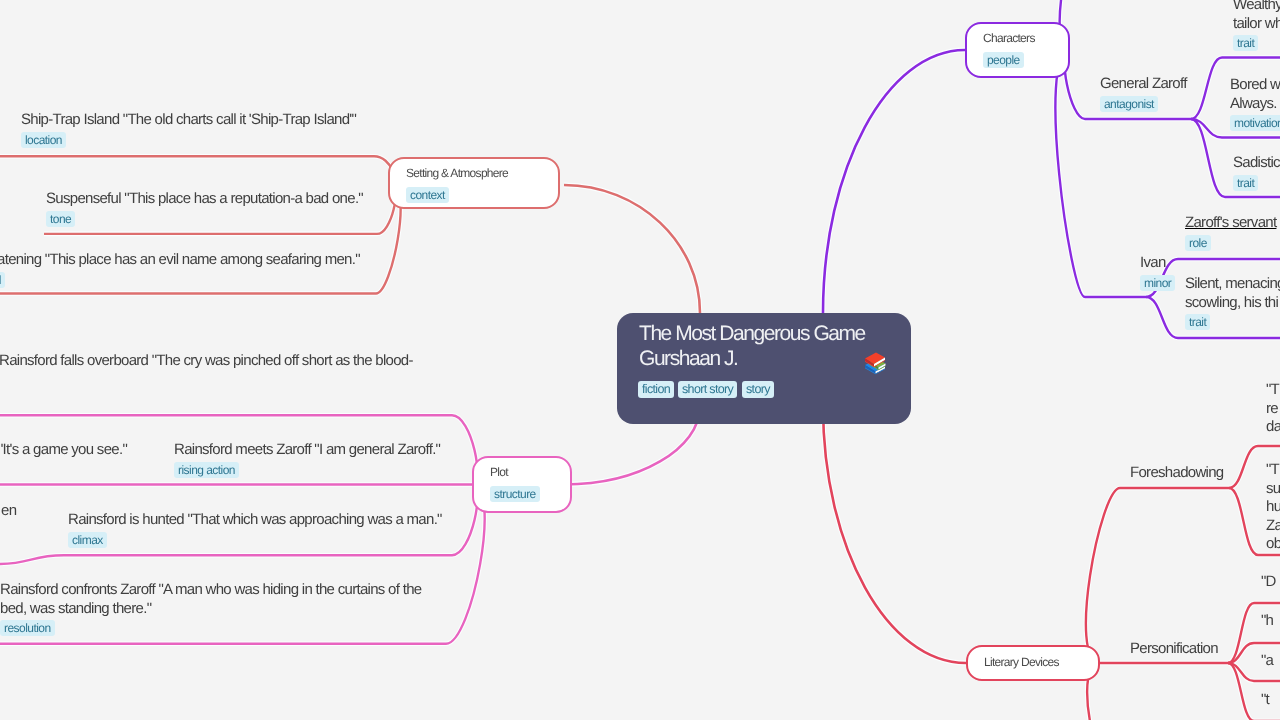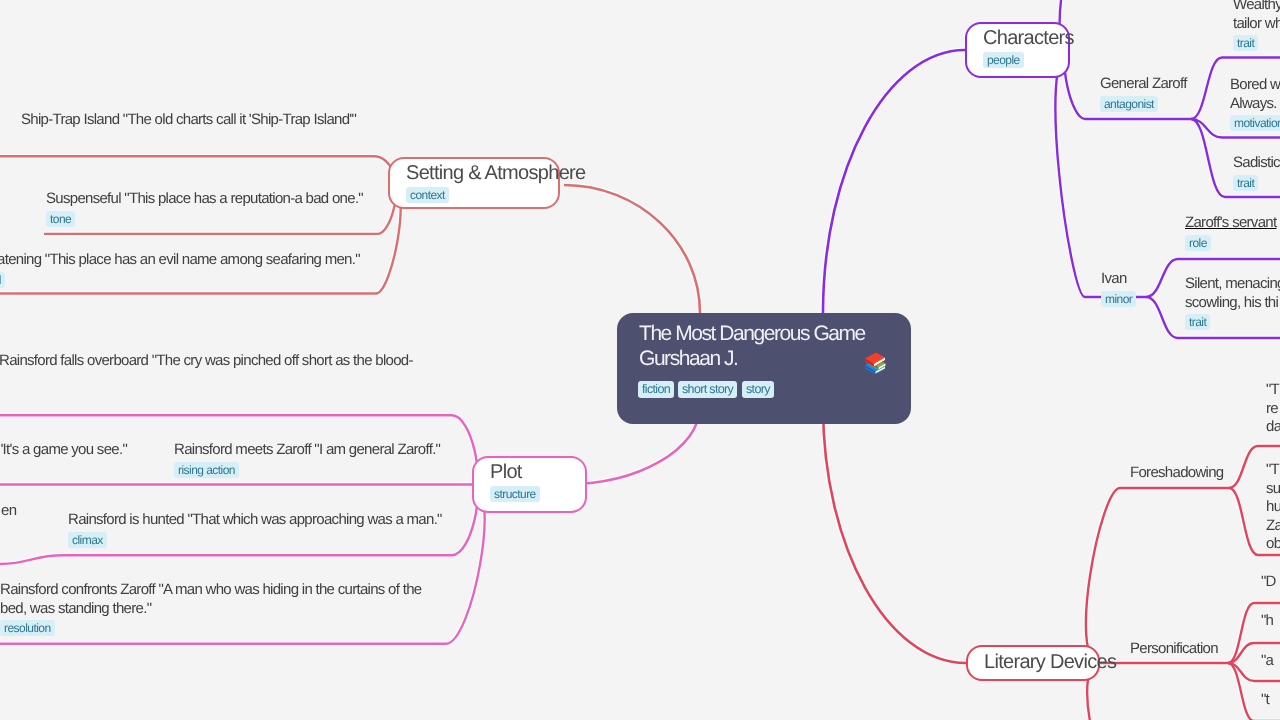--- a/index.html
+++ b/index.html
@@ -4,21 +4,21 @@
 <title>mindmap</title>
 <style>
 html,body{margin:0;padding:0;}
 body{width:1280px;height:720px;background:#f4f4f4;overflow:hidden;
      font-family:"Liberation Sans",sans-serif;
      -webkit-font-smoothing:antialiased;text-rendering:geometricPrecision;}
 #stage{position:relative;width:1280px;height:720px;background:#f4f4f4;overflow:hidden;}
 #links{position:absolute;left:0;top:0;width:1280px;height:720px;}
 .box{position:absolute;border-radius:16px;background:#fff;border-style:solid;
      border-width:2.8px;box-sizing:border-box;}
-.box .ttl{position:absolute;will-change:transform;left:15.5px;color:#4b4b4b;font-size:20px;line-height:15px;
+.box .ttl{position:absolute;will-change:transform;left:15.5px;color:#4b4b4b;font-size:12px;line-height:15px;
           white-space:nowrap;letter-spacing:-0.7px;}
 .box .tgs{position:absolute;left:15.5px;}
 .tag{display:inline-block;will-change:transform;background:#d6eff7;color:#2f7792;font-size:12px;
      line-height:10.5px;padding:3px 4px 2px;border-radius:3px;white-space:nowrap;
      letter-spacing:-0.55px;}
 .leaf{position:absolute;will-change:transform;}
 .leaf .tx{display:block;color:#3f3f3f;font-size:15px;line-height:18.6px;white-space:pre;
           letter-spacing:-0.7px;}
 .leaf .tgs{margin-top:1px;display:block;}
 #root{position:absolute;background:#4e5070;border-radius:16px;}
@@ -146,20 +146,21 @@
 <path d="M1228.0 663.0 C1241.0 663.0 1241.0 681.0 1254.0 681.0" stroke="#e2445c" stroke-width="2.4" fill="none"></path>
 <path d="M1254.0 681.0 L1340.0 681.0" stroke="#e2445c" stroke-width="2.4" fill="none"></path>
 <path d="M1228.0 663.0 C1241.0 663.0 1241.0 721.0 1254.0 721.0" stroke="#e2445c" stroke-width="2.4" fill="none"></path>
 <path d="M1254.0 721.0 L1340.0 721.0" stroke="#e2445c" stroke-width="2.4" fill="none"></path>
 <path d="M1100.0 663.0 C1066.4 663.0 1100.0 840.0 1185.0 840.0" stroke="#e2445c" stroke-width="2.4" fill="none"></path>
 <path d="M1185.0 840.0 L1340.0 840.0" stroke="#e2445c" stroke-width="2.4" fill="none"></path>
 </g>
     </svg>
 <div class="leaf" style="left:21.0px;top:111.2px;">
       <span class="tx">Ship-Trap Island "The old charts call it 'Ship-Trap Island'"</span>
+      <span class="tgs"><span class="tag">location</span></span>
     </div>
 <div class="leaf" style="left:46.0px;top:189.8px;">
       <span class="tx">Suspenseful "This place has a reputation-a bad one."</span>
       <span class="tgs"><span class="tag">tone</span></span>
     </div>
 <div class="leaf" style="left:-31.0px;top:250.9px;">
       <span class="tx">Threatening "This place has an evil name among seafaring men."</span>
       <span class="tgs"><span class="tag">mood</span></span>
     </div>
 <div class="leaf" style="left:-1.5px;top:352.0px;">
@@ -195,21 +196,21 @@
     </div>
 <div class="leaf" style="left:1230.0px;top:75.9px;">
       <span class="tx">Bored w</span>
       <span class="tx">Always.</span>
       <span class="tgs"><span class="tag">motivation</span></span>
     </div>
 <div class="leaf" style="left:1233.0px;top:154.4px;">
       <span class="tx">Sadistic</span>
       <span class="tgs"><span class="tag">trait</span></span>
     </div>
-<div class="leaf" style="left:1101.0px;top:254.4px;margin-top:16px;">
+<div class="leaf" style="left:1140px;top:254.4px;">
       <span class="tx">Ivan</span>
       <span class="tgs"><span class="tag">minor</span></span>
     </div>
 <div class="leaf" style="left:1185.0px;top:214.2px;text-decoration:underline;">
       <span class="tx">Zaroff's servant</span>
       <span class="tgs"><span class="tag">role</span></span>
     </div>
 <div class="leaf" style="left:1185.0px;top:274.7px;">
       <span class="tx">Silent, menacing</span>
       <span class="tx">scowling, his thi</span>
@@ -242,21 +243,21 @@
 <div class="leaf" style="left:1261.0px;top:652.4px;">
       <span class="tx">"a</span>
     </div>
 <div class="leaf" style="left:1261.0px;top:691.4px;">
       <span class="tx">"t</span>
     </div>
 <div class="box" style="left:388px;top:157px;width:172px;height:52px;border-color:#dd6e6e;">
       <div class="ttl" style="top:7px">Setting &amp; Atmosphere</div>
       <div class="tgs" style="top:26.7px"><span class="tag">context</span></div>
     </div>
-<div class="box" style="left:472px;top:456px;width:115px;height:57px;border-color:#e863bf;">
+<div class="box" style="left:472px;top:456px;width:100px;height:57px;border-color:#e863bf;">
       <div class="ttl" style="top:7px">Plot</div>
       <div class="tgs" style="top:26.7px"><span class="tag">structure</span></div>
     </div>
 <div class="box" style="left:965px;top:22px;width:105px;height:56px;border-color:#8b2ae0;">
       <div class="ttl" style="top:7px">Characters</div>
       <div class="tgs" style="top:26.7px"><span class="tag">people</span></div>
     </div>
 <div class="box" style="left:966px;top:645px;width:134px;height:36px;border-color:#e2445c;">
       <div class="ttl" style="top:7.7px">Literary Devices</div>
     </div>

